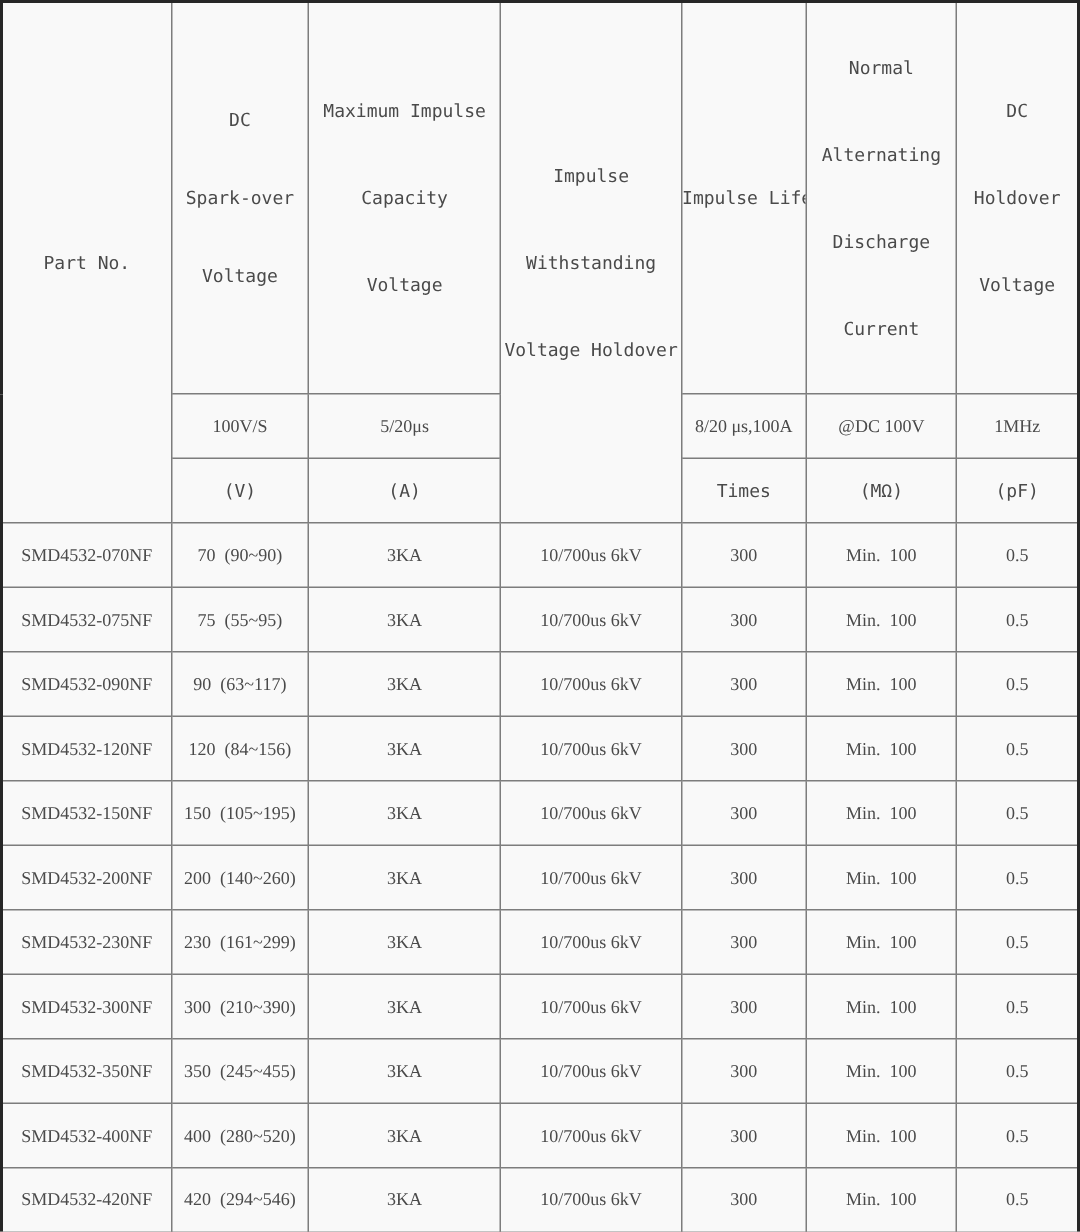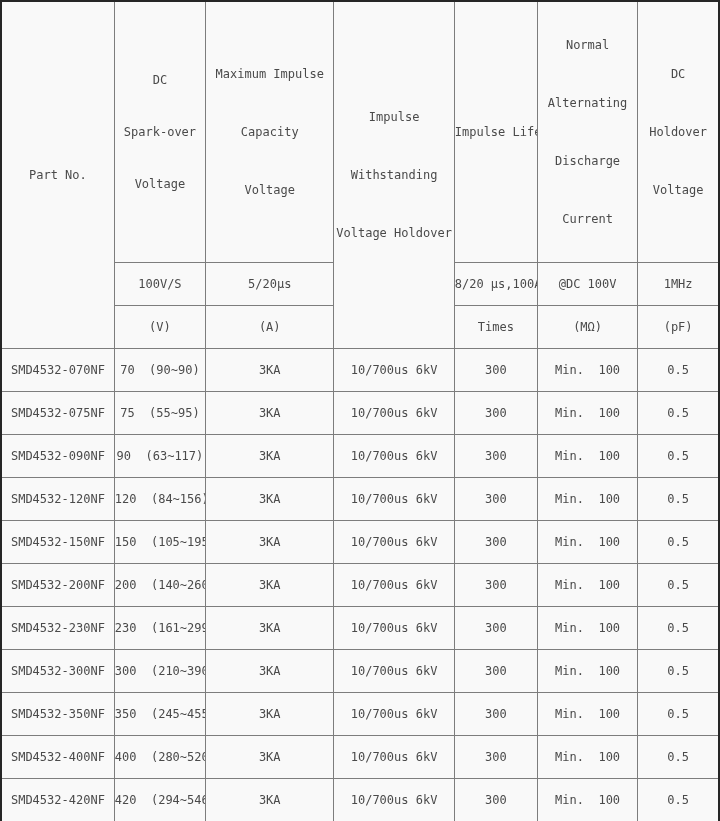--- a/index.html
+++ b/index.html
@@ -24,23 +24,23 @@
     border: 1px solid #7d7d7d;
     text-align: center;
     vertical-align: middle;
     font-weight: normal;
     font-size: 12px;
     white-space: pre;
     padding: 0;
     overflow: hidden;
   }
   tr.r-top  { height: 131px; }
-  tr.r-cond { height: 43px; }
+  tr.r-cond { height: 43px; font-family: Liberation Serif, serif; }
   tr.r-unit { height: 43px; }
-  tr.r-data { height: 43px; }
+  tr.r-data { height: 43px; font-family: Liberation Serif, serif; }
   .hline { line-height: 30px; }
   .hline-tight { line-height: 24px; }
 </style>
 </head>
 <body>
 
 <table class="spec">
   <colgroup>
     <col style="width:113px">
       <col style="width:91px">

